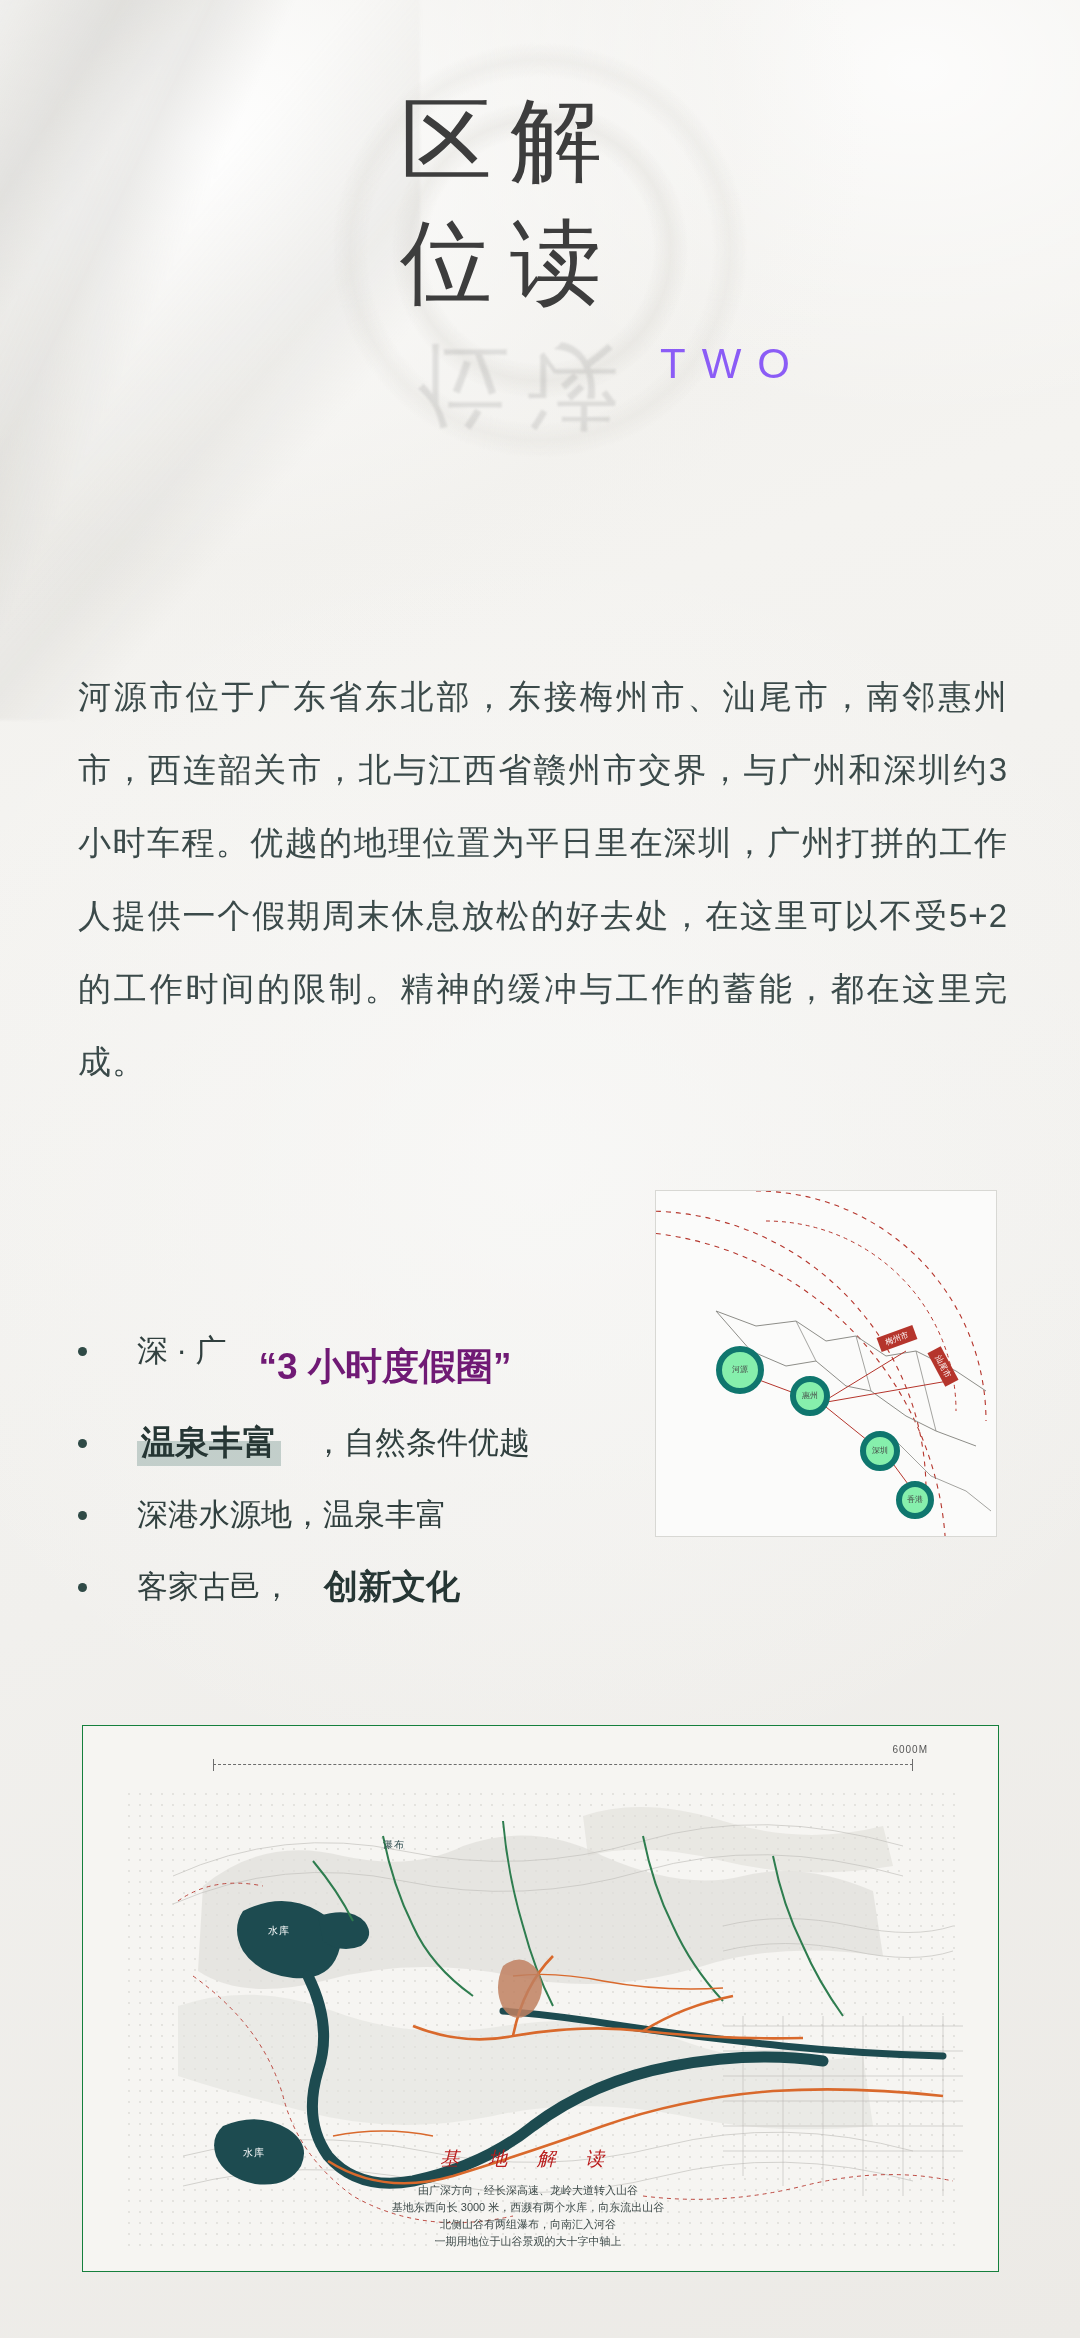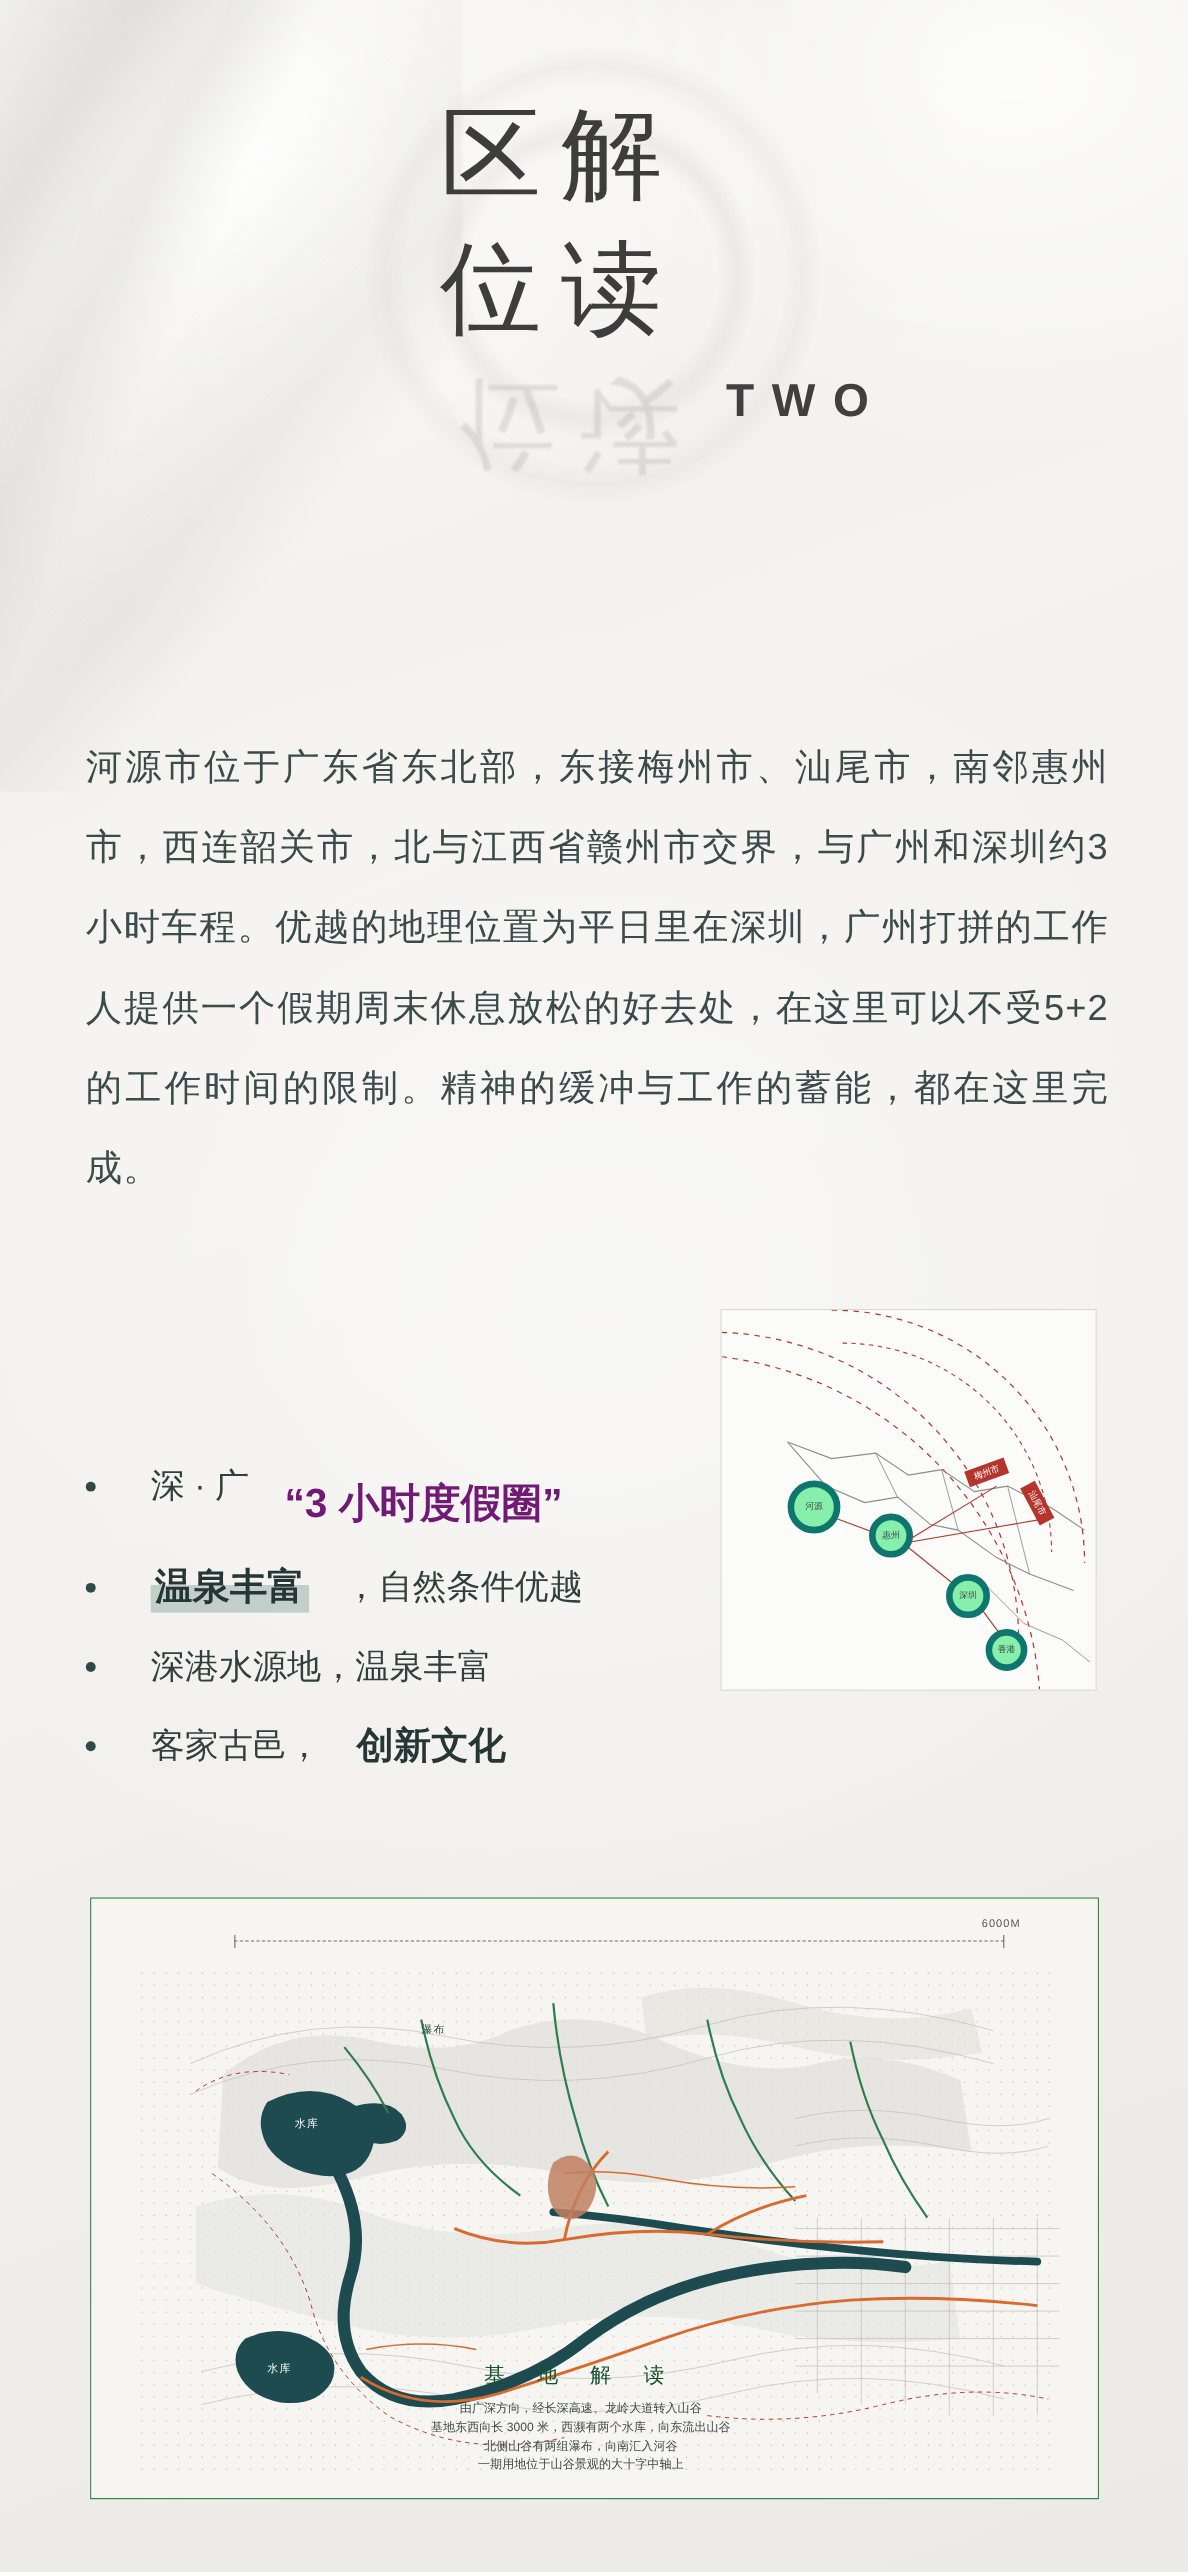--- a/index.html
+++ b/index.html
@@ -92,22 +92,22 @@
     transform: scaleY(-1);
     filter: blur(1px);
   }
   .two-label {
     position: absolute;
     left: 660px;
     top: 245px;
     font-family: "Liberation Sans", sans-serif;
     font-size: 42px;
     letter-spacing: 16px;
-    color: #404040;
-    font-weight: 700;
+    color: #8b5cf6;
+    font-weight: 400;
   }
 
   
   .paragraph {
     position: absolute;
     top: 660px;
     left: 78px;
     width: 930px;
     font-family: "Liberation Sans", sans-serif;
     font-size: 33px;
@@ -231,21 +231,22 @@
     left: 230px;
     top: 420px;
     width: 430px;
     color: #33403f;
   }
   .legend-title {
     font-size: 19px;
     letter-spacing: 12px;
     text-align: center;
     margin-bottom: 10px;
-    color: #14532d;
+    color: #b91c1c;
+    font-style: italic;
   }
   .legend-line {
     font-size: 11px;
     line-height: 17px;
     text-align: center;
     color: #3d4a49;
   }
   .water-label {
     position: absolute;
     font-size: 10px;

